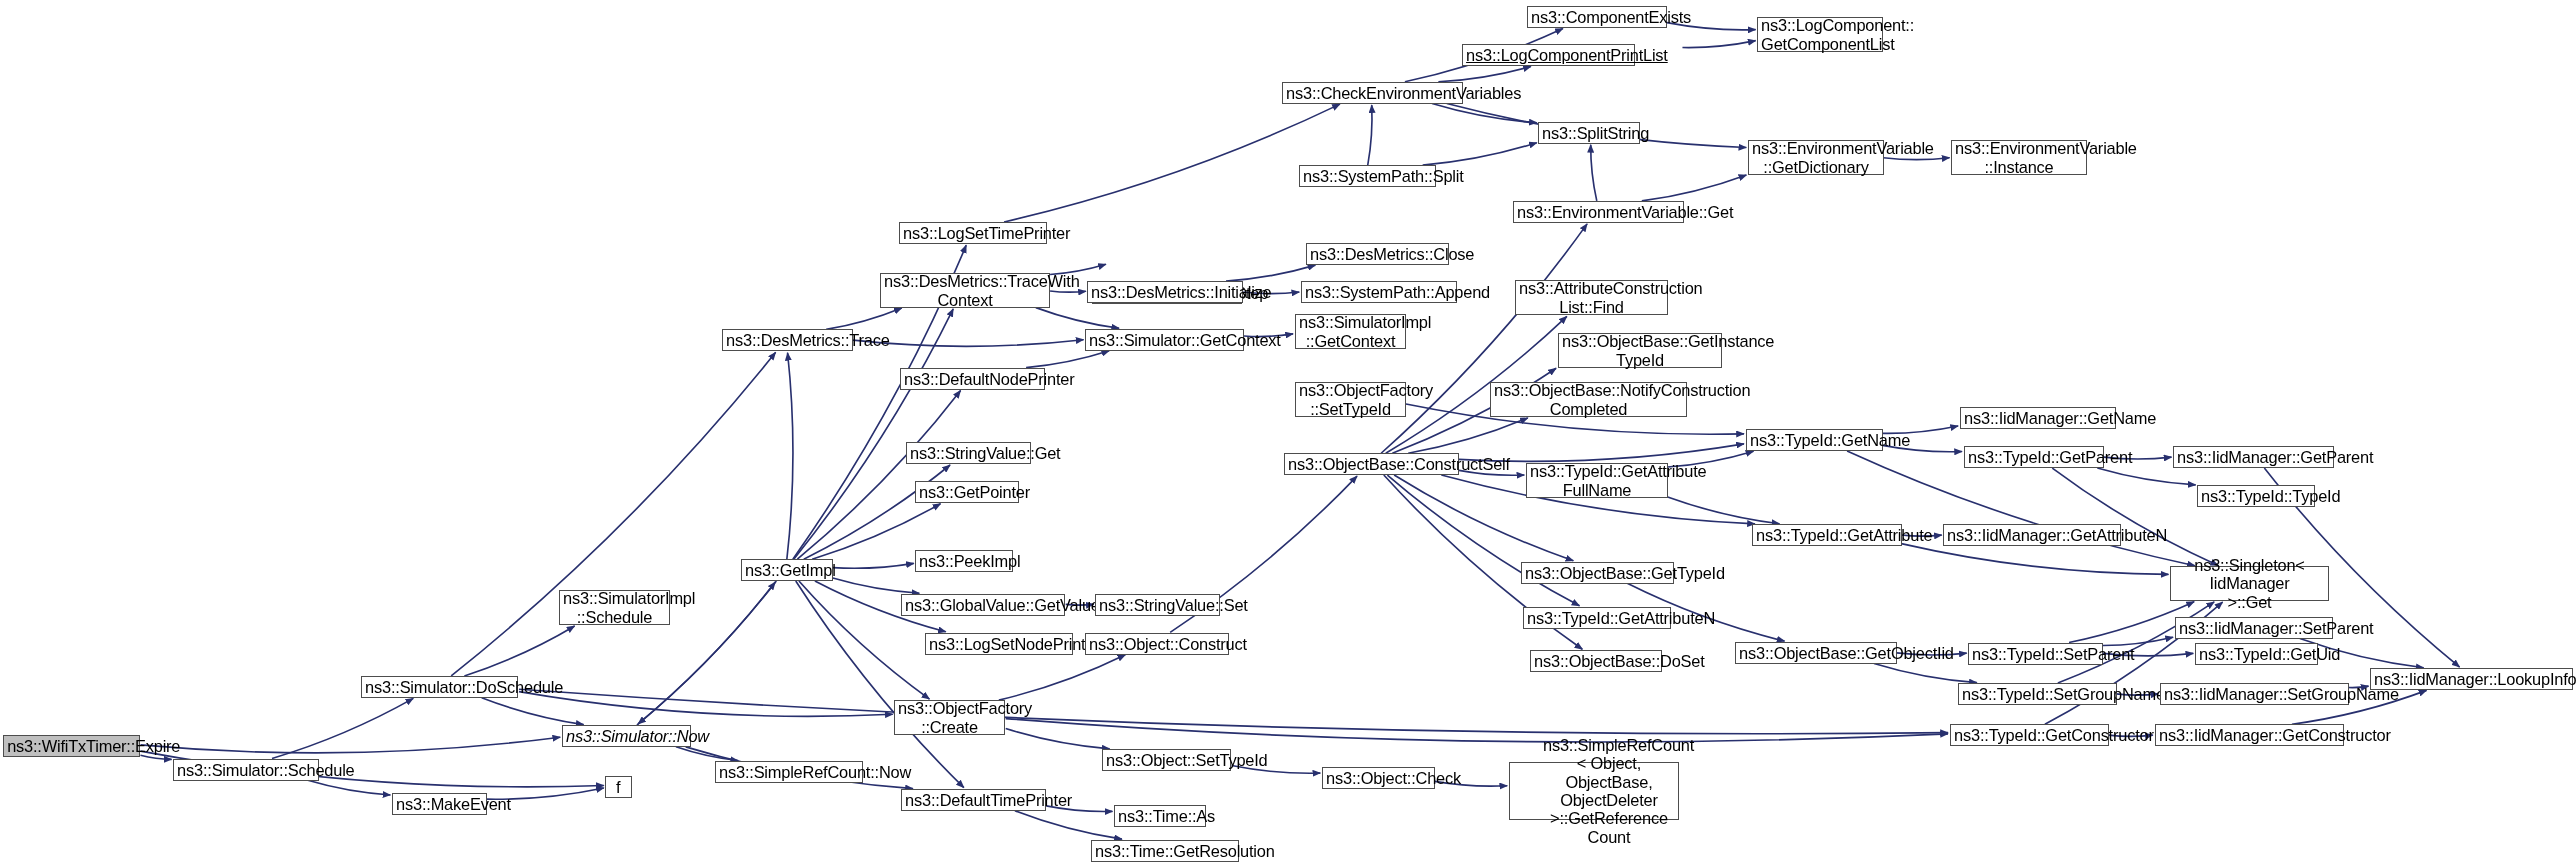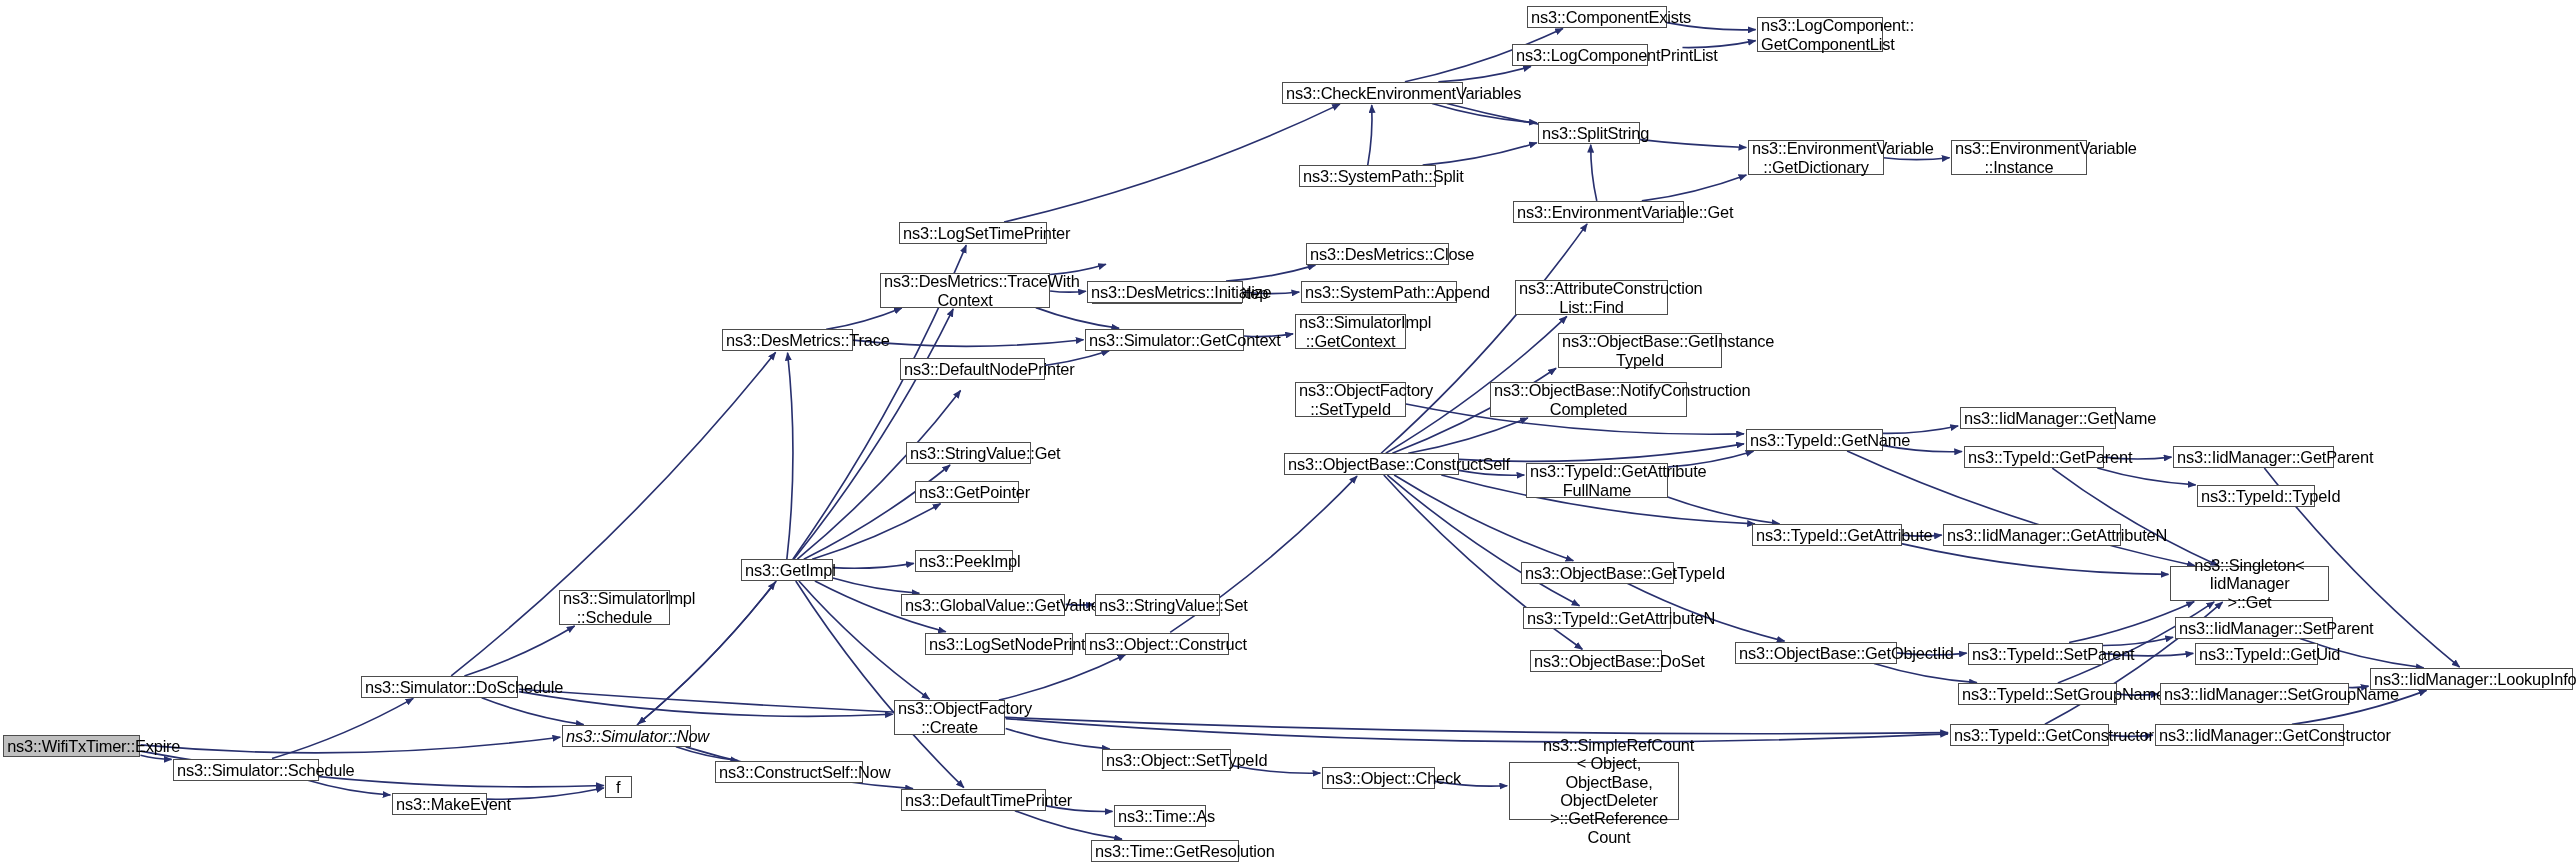--- a/index.html
+++ b/index.html
@@ -138,26 +138,26 @@
         <path d="M2942.6,930.0 Q3031.5,917.9 3115.4,886.5" marker-end="url(#arrow)"></path>
       </g>
   </svg>
   <div id="node-layer">
       <div class="node root" style="left: 3.1px; top: 735px; width: 137px; height: 22px;"><span class="lbl">ns3::WifiTxTimer::Expire</span></div>
       <div class="node" style="left: 173px; top: 759px; width: 146px; height: 22px;"><span class="lbl">ns3::Simulator::Schedule</span></div>
       <div class="node" style="left: 392px; top: 793px; width: 95px; height: 22px;"><span class="lbl">ns3::MakeEvent</span></div>
       <div class="node" style="left: 605px; top: 776px; width: 26.5px; height: 22px;"><span class="lbl">f</span></div>
       <div class="node" style="left: 361px; top: 676px; width: 157px; height: 22px;"><span class="lbl">ns3::Simulator::DoSchedule</span></div>
       <div class="node" style="left: 562px; top: 725px; width: 129px; height: 22px; font-style: italic;"><span class="lbl">ns3::Simulator::Now</span></div>
-      <div class="node" style="left: 715px; top: 761px; width: 148px; height: 22px;"><span class="lbl">ns3::ConstructSelf::Now</span></div>
+      <div class="node" style="left: 715px; top: 761px; width: 148px; height: 22px;"><span class="lbl">ns3::SimpleRefCount::Now</span></div>
       <div class="node" style="left: 559px; top: 590px; width: 111px; height: 35px;"><span class="lbl">ns3::SimulatorImpl
 ::Schedule</span></div>
       <div class="node" style="left: 741px; top: 559px; width: 92px; height: 22px;"><span class="lbl">ns3::GetImpl</span></div>
       <div class="node" style="left: 722px; top: 329px; width: 131px; height: 22px;"><span class="lbl">ns3::DesMetrics::Trace</span></div>
-      <div class="node" style="left: 900px; top: 358px; width: 145px; height: 22px;"><span class="lbl">ns3::DefaultNodePrinter</span></div>
+      <div class="node" style="left: 900px; top: 368px; width: 145px; height: 22px;"><span class="lbl">ns3::DefaultNodePrinter</span></div>
       <div class="node" style="left: 906px; top: 442px; width: 125px; height: 22px;"><span class="lbl">ns3::StringValue::Get</span></div>
       <div class="node" style="left: 915px; top: 481px; width: 104px; height: 22px;"><span class="lbl">ns3::GetPointer</span></div>
       <div class="node" style="left: 915px; top: 550px; width: 98px; height: 22px;"><span class="lbl">ns3::PeekImpl</span></div>
       <div class="node" style="left: 901px; top: 594px; width: 164px; height: 22px;"><span class="lbl">ns3::GlobalValue::GetValue</span></div>
       <div class="node" style="left: 1095px; top: 594px; width: 125px; height: 22px;"><span class="lbl">ns3::StringValue::Set</span></div>
       <div class="node" style="left: 901px; top: 633px; width: 148px; height: 22px; margin-left: 24px;"><span class="lbl">ns3::LogSetNodePrinter</span></div>
       <div class="node" style="left: 1085px; top: 633px; width: 144px; height: 22px;"><span class="lbl">ns3::Object::Construct</span></div>
       <div class="node" style="left: 894px; top: 700px; width: 111px; height: 35px;"><span class="lbl">ns3::ObjectFactory
 ::Create</span></div>
       <div class="node" style="left: 1102px; top: 749px; width: 129px; height: 22px;"><span class="lbl">ns3::Object::SetTypeId</span></div>
@@ -177,21 +177,21 @@
       <div class="node" style="left: 1306px; top: 243px; width: 143px; height: 22px;"><span class="lbl">ns3::DesMetrics::Close</span></div>
       <div class="node" style="left: 1301px; top: 281px; width: 156px; height: 22px;"><span class="lbl">ns3::SystemPath::Append</span></div>
       <div class="node" style="left: 1085px; top: 329px; width: 159px; height: 22px;"><span class="lbl">ns3::Simulator::GetContext</span></div>
       <div class="node" style="left: 1295px; top: 314px; width: 111px; height: 35px;"><span class="lbl">ns3::SimulatorImpl
 ::GetContext</span></div>
       <div class="node" style="left: 1295px; top: 382px; width: 111px; height: 35px;"><span class="lbl">ns3::ObjectFactory
 ::SetTypeId</span></div>
       <div class="node" style="left: 1299px; top: 165px; width: 137px; height: 22px;"><span class="lbl">ns3::SystemPath::Split</span></div>
       <div class="node" style="left: 1282px; top: 82px; width: 181px; height: 22px;"><span class="lbl">ns3::CheckEnvironmentVariables</span></div>
       <div class="node" style="left: 1527px; top: 6.2px; width: 140px; height: 22px;"><span class="lbl">ns3::ComponentExists</span></div>
-      <div class="node" style="left: 1512px; top: 44px; width: 136px; height: 22px;"><span class="lbl">ns3::LogComponentPrintList</span></div>
+      <div class="node" style="left: 1462px; top: 44px; width: 173px; height: 22px; text-decoration: underline;"><span class="lbl">ns3::LogComponentPrintList</span></div>
       <div class="node" style="left: 1757px; top: 17px; width: 126px; height: 35px;"><span class="lbl">ns3::LogComponent::
 GetComponentList</span></div>
       <div class="node" style="left: 1538px; top: 122px; width: 102px; height: 22px;"><span class="lbl">ns3::SplitString</span></div>
       <div class="node" style="left: 1748px; top: 140px; width: 136px; height: 35px;"><span class="lbl">ns3::EnvironmentVariable
 ::GetDictionary</span></div>
       <div class="node" style="left: 1951px; top: 140px; width: 136px; height: 35px;"><span class="lbl">ns3::EnvironmentVariable
 ::Instance</span></div>
       <div class="node" style="left: 1513px; top: 201px; width: 171px; height: 22px;"><span class="lbl">ns3::EnvironmentVariable::Get</span></div>
       <div class="node" style="left: 1515px; top: 280px; width: 153px; height: 35px;"><span class="lbl">ns3::AttributeConstruction
 List::Find</span></div>

